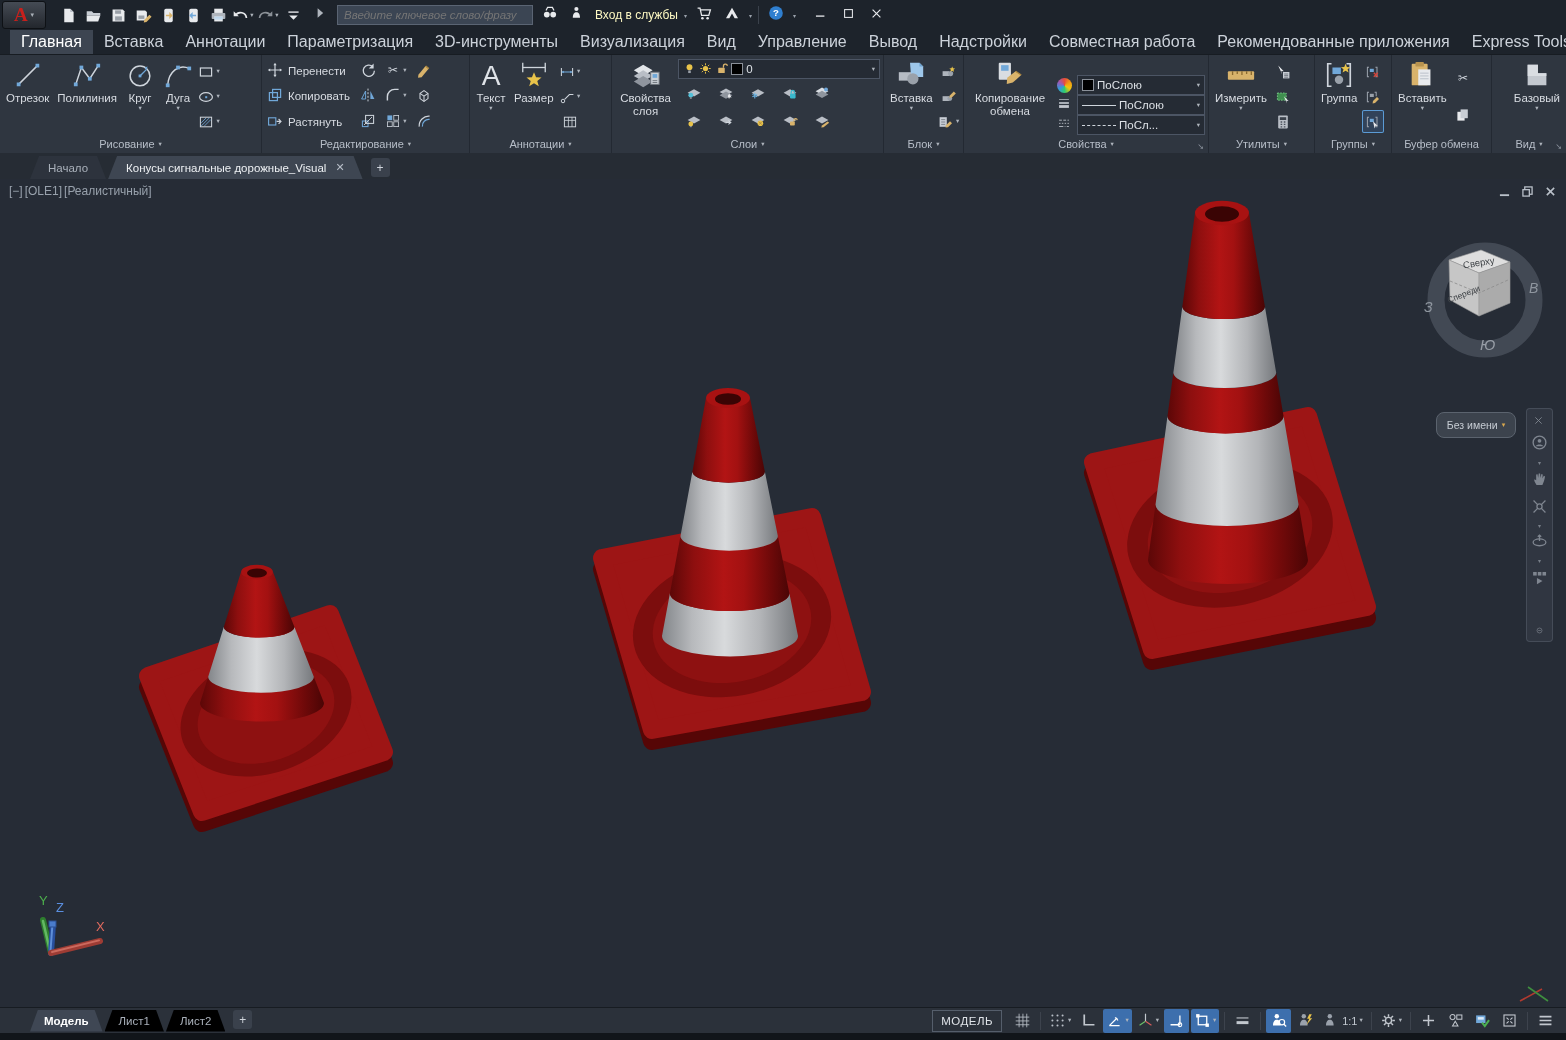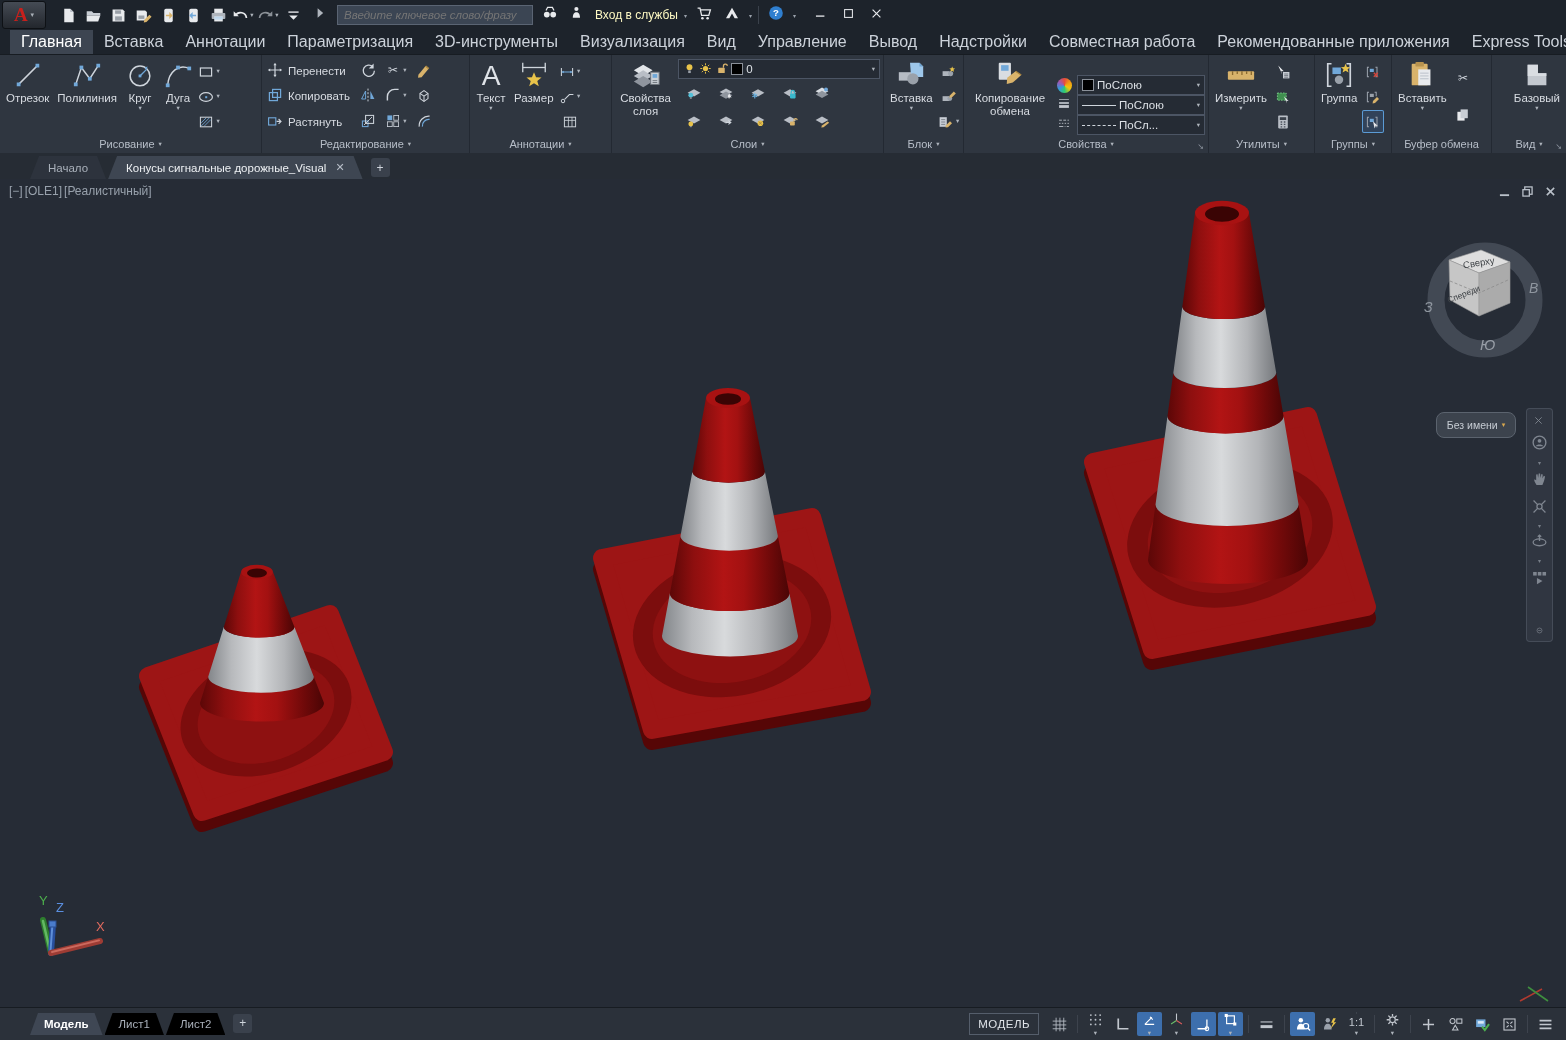--- a/index.html
+++ b/index.html
@@ -97,31 +97,31 @@
     background:rgba(140,152,168,.10);border:1px solid rgba(150,160,175,.22);border-radius:4px;
     display:flex;flex-direction:column;align-items:center;padding:2px 0;}
   .navbtn{width:23px;display:flex;align-items:center;justify-content:center;opacity:.75;}
   .navbtn svg{width:17px;height:17px;}
   .navbtn.sm svg{width:9px;height:9px;}
   .navspring{flex:1;}
   #ucs{position:absolute;left:36px;top:712px;}
   #corner-axes{position:absolute;left:1518px;top:806px;}
 
   
-  .statusbar{height:33px;background:#2b313a;border-top:1px solid #171c22;display:flex;align-items:center;
+  .statusbar{height:26px;background:#2b313a;border-top:1px solid #171c22;display:flex;align-items:center;
     justify-content:space-between;padding:0 8px 0 30px;flex:none;}
   .laytabs{display:flex;align-items:center;gap:2px;height:100%;}
   .ltab{height:22px;padding:0 14px;display:flex;align-items:center;font-size:11.5px;color:#a9b0ba;background:#000000;
     clip-path:polygon(8px 0,calc(100% - 8px) 0,100% 100%,0 100%);}
   .ltab.active{background:#3f4754;color:#ffffff;font-weight:bold;}
   .sright{display:flex;align-items:center;gap:2px;}
   .model-badge{height:22px;padding:0 8px;border:1px solid #555e6b;display:flex;align-items:center;
     font-size:11.5px;color:#dfe3e8;margin-right:6px;letter-spacing:.5px;}
   .sbtn{height:24px;min-width:25px;padding:0 3px;display:flex;align-items:center;justify-content:center;gap:2px;
-    border-radius:2px;color:#c2c8d0;font-size:11px;flex-direction:column;}
+    border-radius:2px;color:#c2c8d0;font-size:11px;}
   .sbtn svg{width:17px;height:17px;}
   .sbtn.on{background:#3d6fad;color:#fff;}
   .ssep{width:1px;height:18px;background:#3d434d;margin:0 3px;}
 </style>
 </head>
 <body>
 
 <div id="app">
 
   <div class="titlebar">

